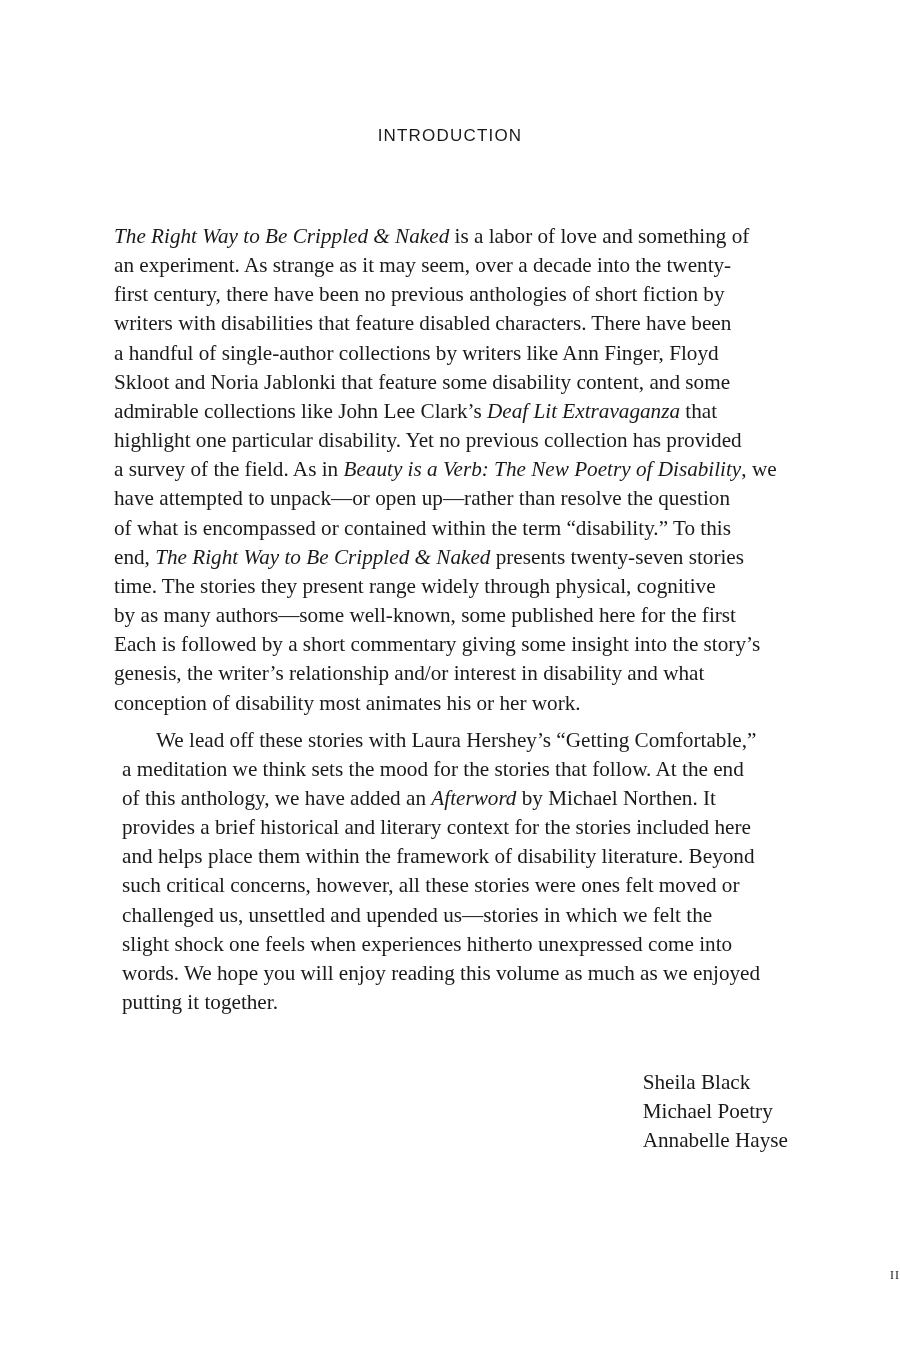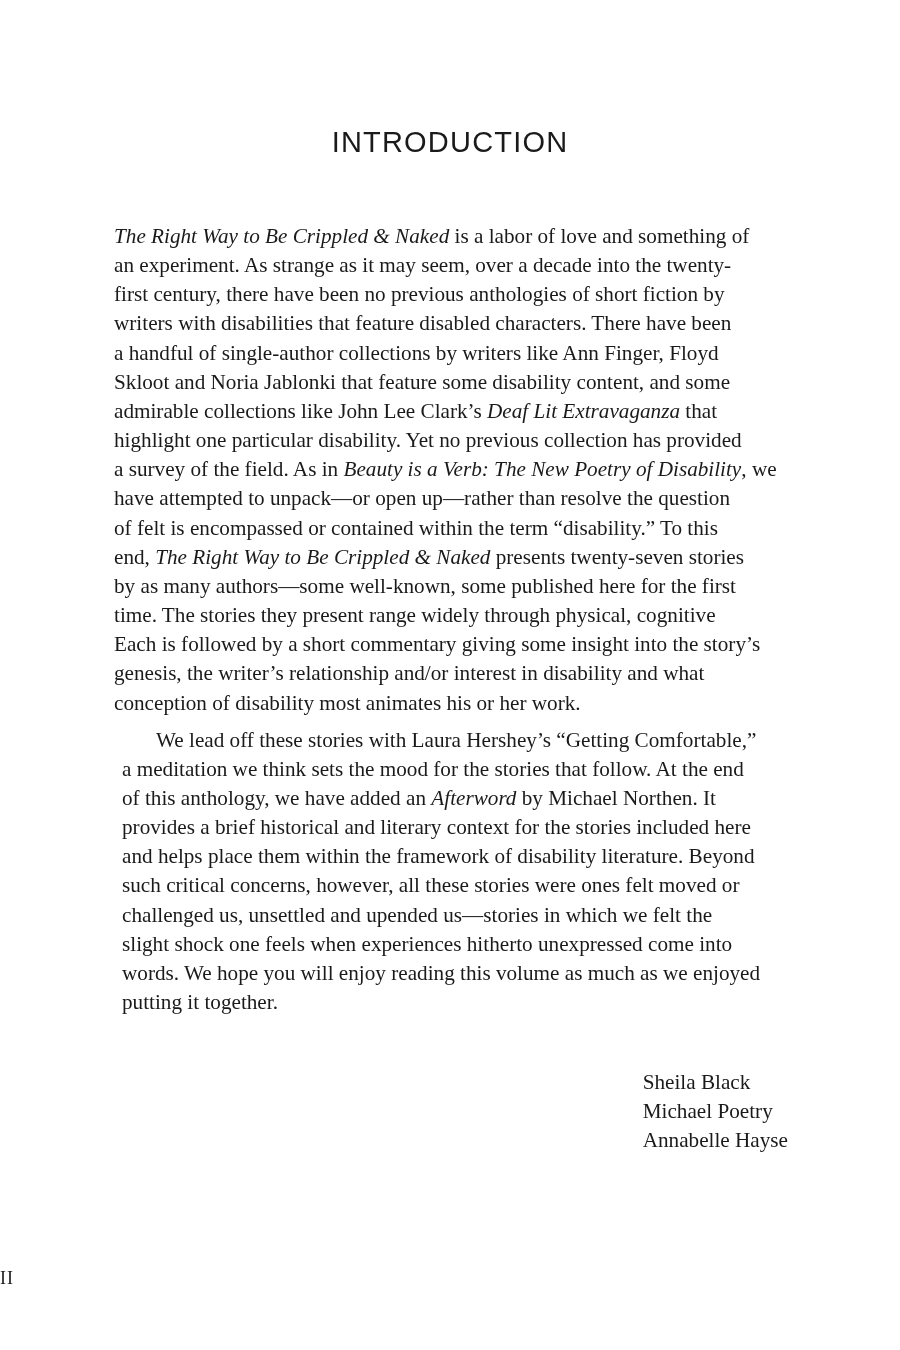--- a/index.html
+++ b/index.html
@@ -15,21 +15,21 @@
     color: #1a1a1a;
     font-family: "Liberation Serif", "DejaVu Serif", serif;
   }
   .chapter-title {
     position: absolute;
     top: 126px;
     left: 0;
     width: 900px;
     text-align: center;
     font-family: "Liberation Sans", "DejaVu Sans", sans-serif;
-    font-size: 29px;
+    font-size: 17px;
     letter-spacing: 1.2px;
     color: #1a1a1a;
     margin: 0;
     font-weight: normal;
   }
   .body-text {
     position: absolute;
     top: 222px;
     left: 114px;
     width: 676px;
@@ -53,46 +53,46 @@
     right: 112px;
     text-align: left;
     font-size: 21.2px;
     line-height: 29px;
   }
   .page-number {
     position: absolute;
     top: 1268px;
     left: 0;
     width: 900px;
-    text-align: left;
-    font-size: 18px;
+    text-align: right;
+    font-size: 12px;
     letter-spacing: 1px;
   }
 </style>
 </head>
 <body>
 
 <h1 class="chapter-title">INTRODUCTION</h1>
 
 <div class="body-text">
   <p style="margin:0;">
     <span class="line"><em>The Right Way to Be Crippled &amp; Naked</em><span> is a labor of love and something of</span></span>
     <span class="line">an experiment. As strange as it may seem, over a decade into the twenty-</span>
     <span class="line">first century, there have been no previous anthologies of short fiction by</span>
     <span class="line">writers with disabilities that feature disabled characters. There have been</span>
     <span class="line">a handful of single-author collections by writers like Ann Finger, Floyd</span>
     <span class="line">Skloot and Noria Jablonki that feature some disability content, and some</span>
     <span class="line"><span>admirable collections like John Lee Clark’s </span><em>Deaf Lit Extravaganza</em><span> that</span></span>
     <span class="line">highlight one particular disability. Yet no previous collection has provided</span>
     <span class="line"><span>a survey of the field. As in </span><em>Beauty is a Verb: The New Poetry of Disability</em><span>, we</span></span>
     <span class="line">have attempted to unpack—or open up—rather than resolve the question</span>
-    <span class="line">of felt is encompassed or contained within the term “disability.” To this</span>
+    <span class="line">of what is encompassed or contained within the term “disability.” To this</span>
     <span class="line"><span>end, </span><em>The Right Way to Be Crippled &amp; Naked</em><span> presents twenty-seven stories</span></span>
+    <span class="line">time. The stories they present range widely through physical, cognitive</span>
     <span class="line">by as many authors—some well-known, some published here for the first</span>
-    <span class="line">time. The stories they present range widely through physical, cognitive</span>
     <span class="line">Each is followed by a short commentary giving some insight into the story’s</span>
     <span class="line">genesis, the writer’s relationship and/or interest in disability and what</span>
     <span class="line">conception of disability most animates his or her work.</span>
   </p>
   <p style="margin:8px;">
     <span class="line indent">We lead off these stories with Laura Hershey’s “Getting Comfortable,”</span>
     <span class="line">a meditation we think sets the mood for the stories that follow. At the end</span>
     <span class="line"><span>of this anthology, we have added an </span><em>Afterword</em><span> by Michael Northen. It</span></span>
     <span class="line">provides a brief historical and literary context for the stories included here</span>
     <span class="line">and helps place them within the framework of disability literature. Beyond</span>

